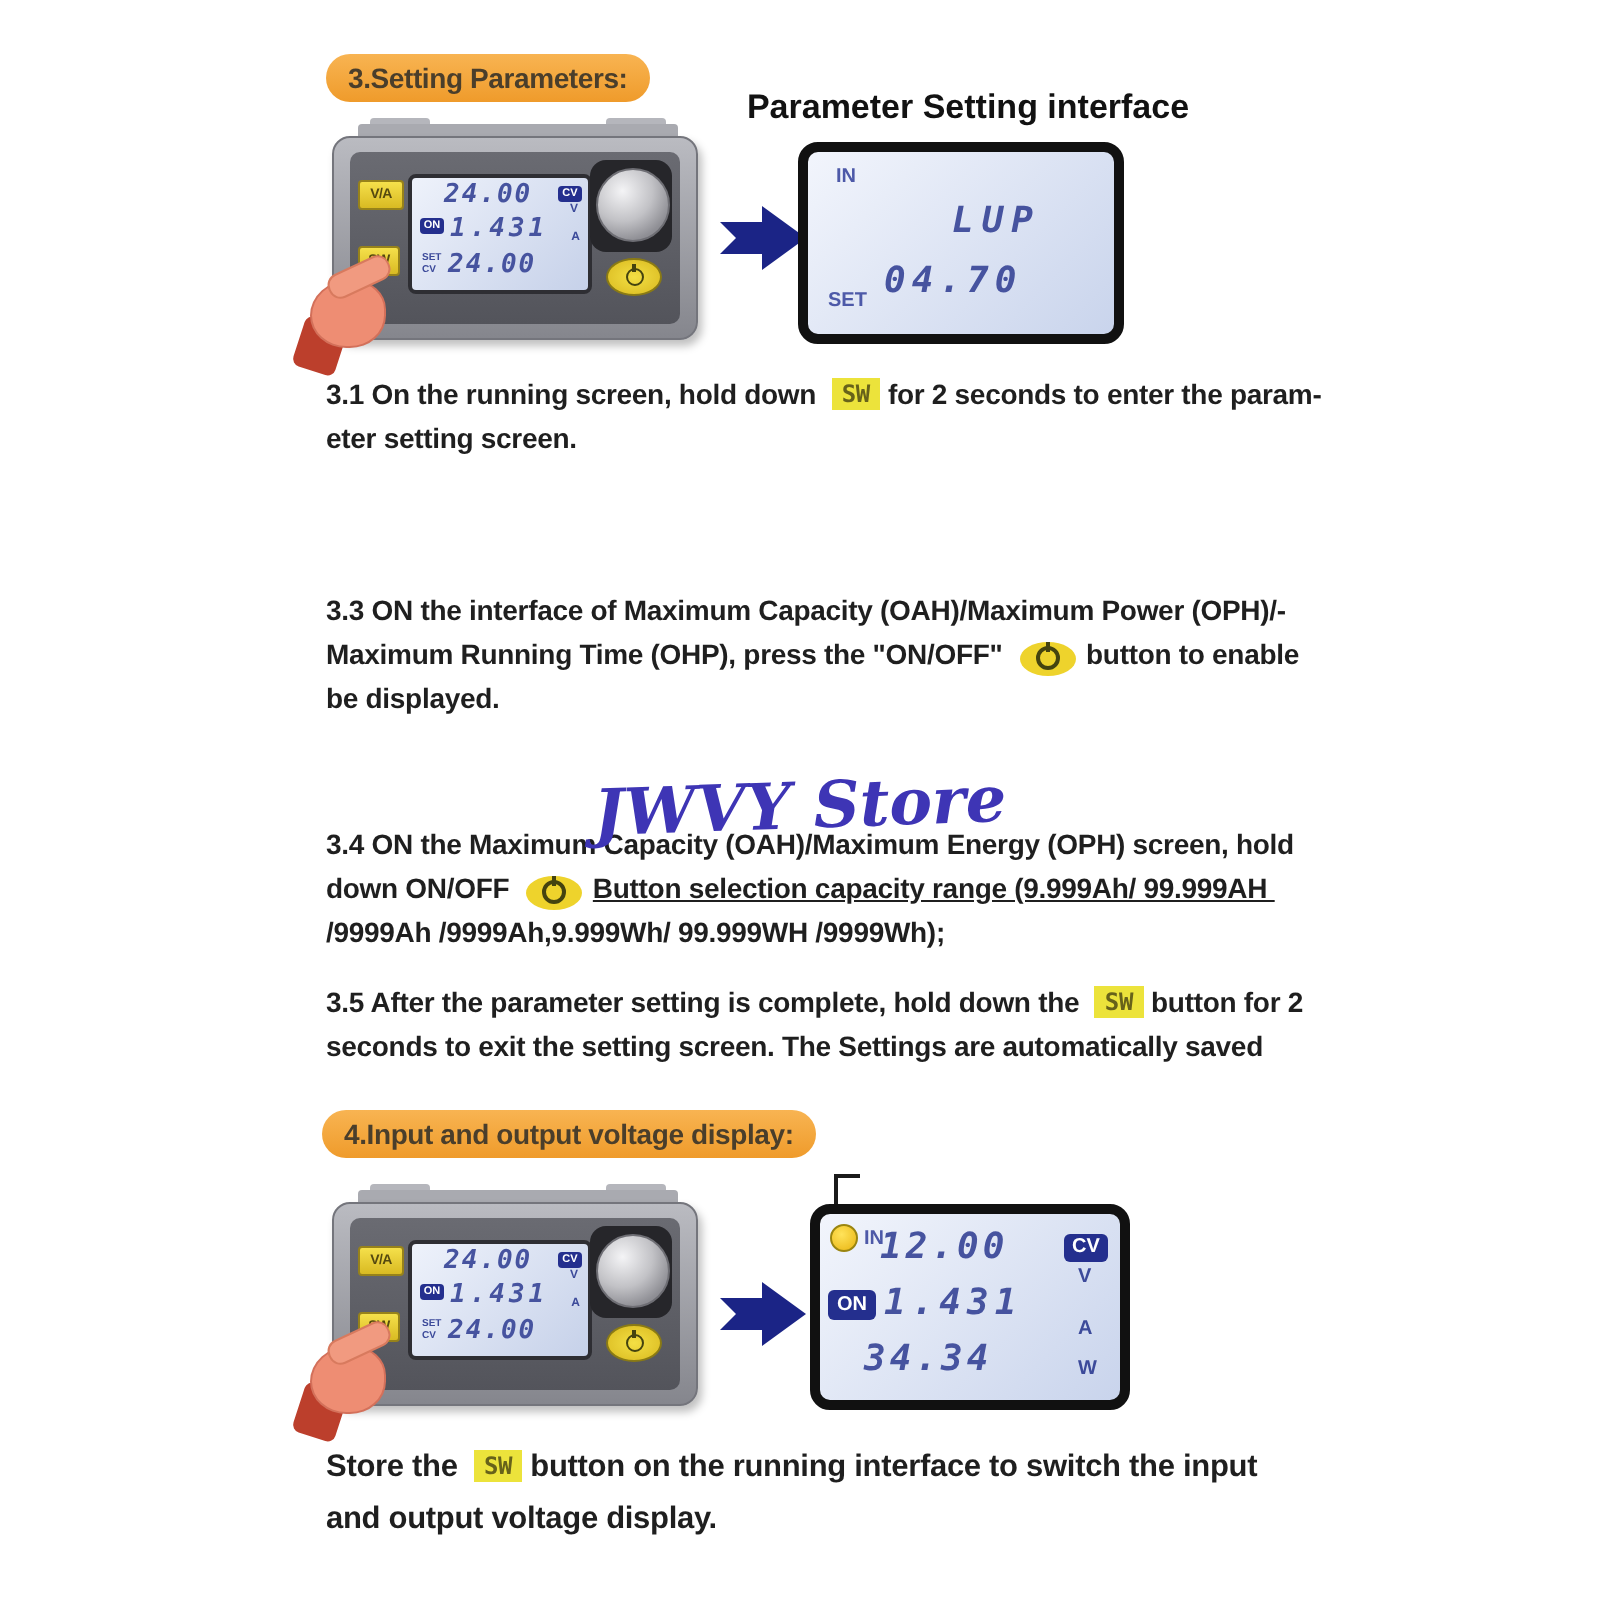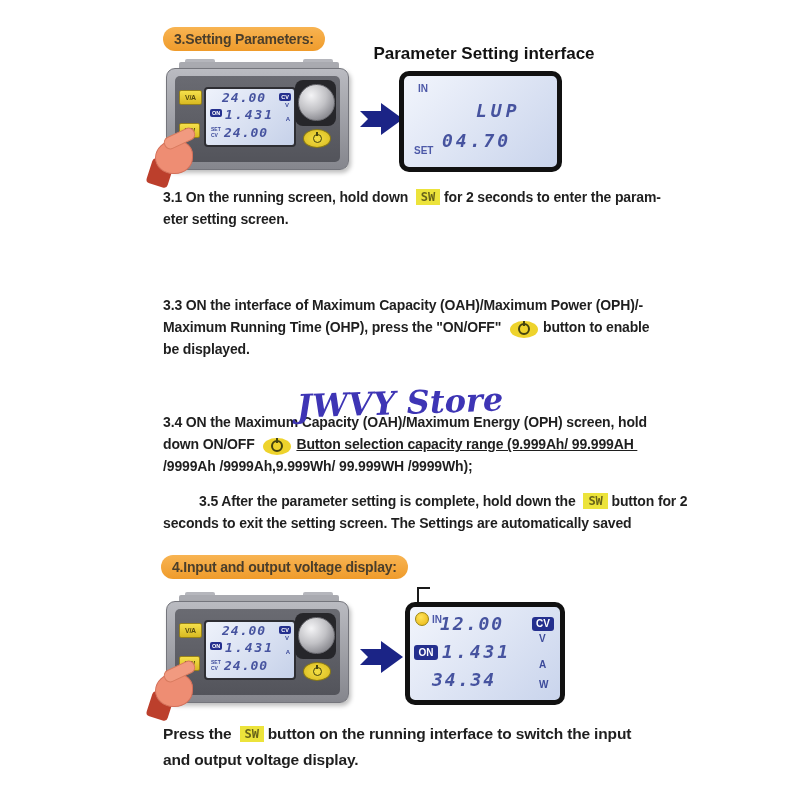--- a/index.html
+++ b/index.html
@@ -155,21 +155,21 @@
       <div class="tline"><span style="white-space: pre;">be displayed. </span></div>
     </div>
   <div class="para" style="top:411px">
       <div class="tline"><span style="white-space: pre;">3.4 ON the Maximum Capacity (OAH)/Maximum Energy (OPH) screen, hold </span></div>
       <div class="tline"><span style="white-space: pre;">down ON/OFF </span><span class="pwr-pill">
           <i class="pwr-ring"></i>
         </span><span style="white-space: pre; text-decoration: underline;">Button selection capacity range (9.999Ah/ 99.999AH </span></div>
       <div class="tline"><span style="white-space: pre;">/9999Ah /9999Ah,9.999Wh/ 99.999WH /9999Wh); </span></div>
     </div>
   <div class="para" style="top:490px">
-      <div class="tline"><span style="white-space: pre; margin-left: 36px;">3.5 After the parameter setting is complete, hold down the </span><span class="sw-badge">SW</span><span style="white-space: pre;">button for 2 </span></div>
+      <div class="tline"><span style="white-space: pre;">3.5 After the parameter setting is complete, hold down the </span><span class="sw-badge">SW</span><span style="white-space: pre;">button for 2 </span></div>
       <div class="tline"><span style="white-space: pre;">seconds to exit the setting screen. The Settings are automatically saved </span></div>
     </div>
 
   <div class="watermark">JWVY Store</div>
 
   <div class="pill" style="left:161px;top:555px">4.Input and output voltage display:</div>
 
   <div class="callout-line"></div>
 
   <div class="module" style="top:595px">
@@ -217,17 +217,17 @@
     <span class="badge" style="left:122px;top:10px;width:22px;height:14px;font-size:10px;line-height:14px">CV</span>
     <span class="unit" style="left:129px;top:26px;font-size:10px">V</span>
     <span class="badge" style="left:4px;top:38px;width:24px;height:15px;font-size:10px;line-height:15px">ON</span>
     <span class="big dseg" style="left:32px;top:36px;letter-spacing:3px">1.431</span>
     <span class="unit" style="left:129px;top:52px;font-size:10px">A</span>
     <span class="big dseg" style="left:22px;top:64px;letter-spacing:2px">34.34</span>
     <span class="unit" style="left:129px;top:72px;font-size:10px">W</span>
   </div>
 
   <div class="para footer-para" style="top:721px">
-      <div class="tline"><span style="white-space: pre;">Press the </span><span class="sw-badge">SW</span><span style="white-space: pre;">button on the running interface to switch the input </span></div>
+      <div class="tline"><span style="white-space: pre;">Store the </span><span class="sw-badge">SW</span><span style="white-space: pre;">button on the running interface to switch the input </span></div>
       <div class="tline"><span style="white-space: pre;">and output voltage display. </span></div>
     </div>
 
 </div>
 
 </body></html>

